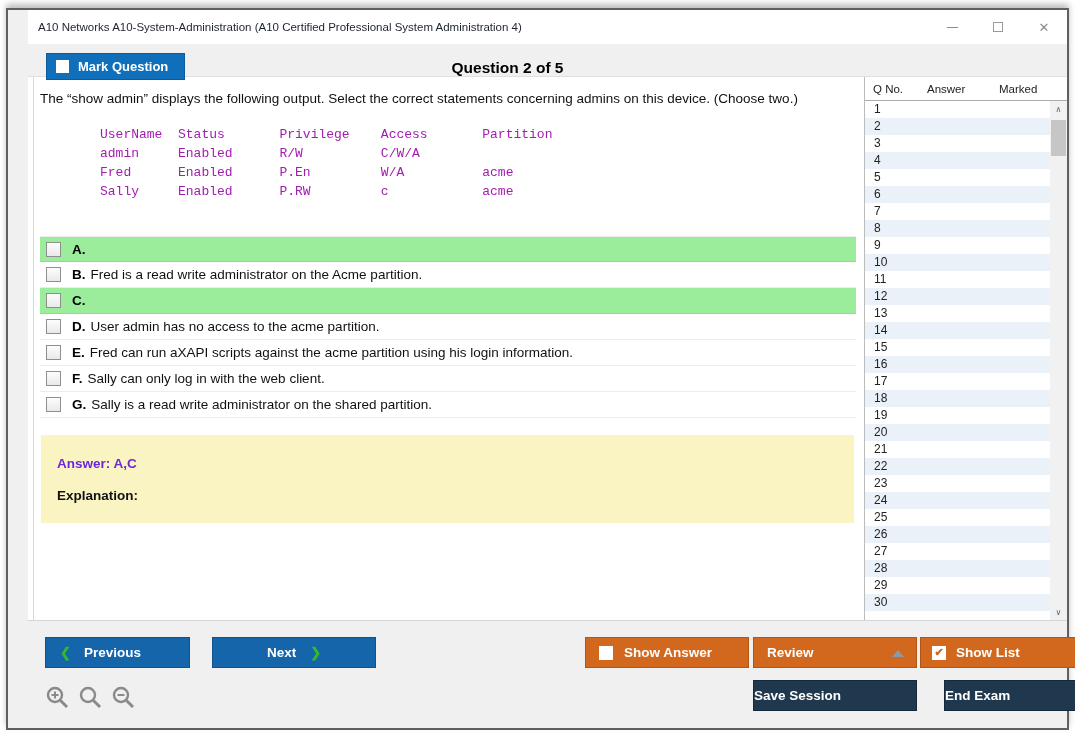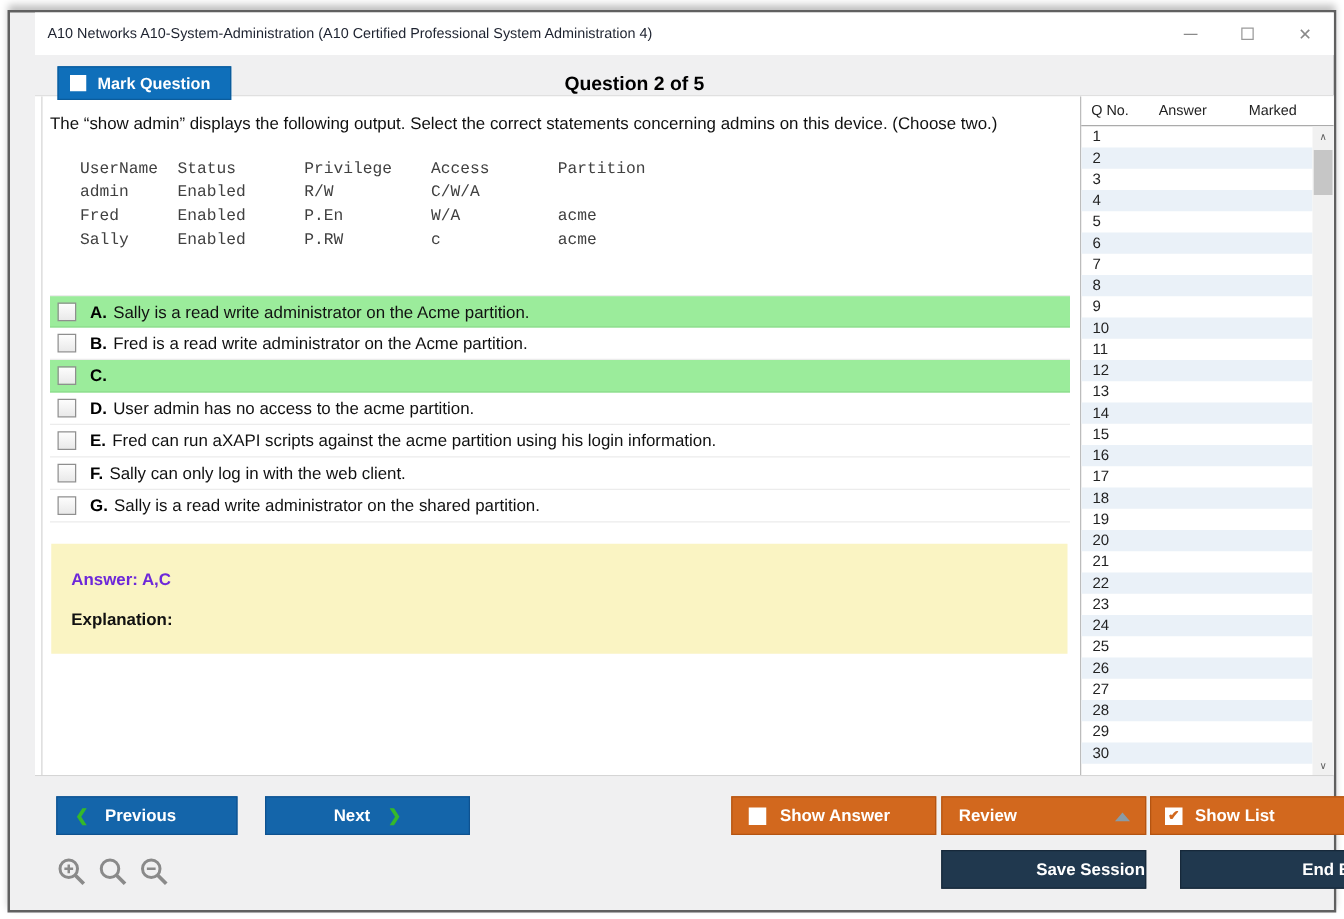--- a/index.html
+++ b/index.html
@@ -27,21 +27,21 @@
   .q-counter { position:absolute; left:0; right:80px; top:0; height:48px; display:flex;
                align-items:center; justify-content:center; font-weight:bold; font-size:15.5px; color:#000; }
 
   
   .content { flex:1 1 auto; display:flex; background:#fff; border-top:1px solid #e0e0e0;
              border-bottom:1px solid #d5d5d5; overflow:hidden; }
   .main { flex:1; border-left:1px solid #d6d6d6; margin-left:5px; padding:14px 8px 0 6px;
           overflow:hidden; }
   .question-text { font-size:13.5px; color:#111; }
   .console { font-family:"Liberation Mono","DejaVu Sans Mono", monospace; font-size:13px;
-             line-height:19px; color:#404040; margin:19px 0 0 24px; white-space:pre; }
+             line-height:19px; color:#a21caf; margin:19px 0 0 60px; white-space:pre; }
   .options { margin-top:35px; }
   .option-row { display:flex; align-items:center; height:26px; border-bottom:1px solid #ececec;
                 cursor:pointer; }
   .option-row:first-child { border-top:1px solid #ececec; }
   .option-row.highlight { background:#9BEC9B; border-bottom-color:#8ddc8d; }
   .opt-checkbox { width:15px; height:15px; flex:0 0 15px; border:1px solid #8f8f8f;
                   background:linear-gradient(#fdfdfd,#e9e9e9); margin:0 11px 0 6px; }
   .opt-letter { font-weight:bold; font-size:13.5px; margin-right:5px; color:#000; }
   .opt-text { font-size:13.5px; color:#111; }
   .answer-box { background:#FAF4C3; margin:17px 2px 0 1px; height:88px; padding:21px 16px 0 16px; }
@@ -71,21 +71,21 @@
   .sb-arrow.down { bottom:0; }
   .sb-thumb { position:absolute; left:1px; right:1px; top:19px; height:36px; background:#c6c6c6;
               cursor:pointer; }
 
   
   .footer { height:107px; flex:0 0 107px; position:relative; background:#f0f0f1; }
   .btn { position:absolute; height:31px; width:164px; display:flex; align-items:center;
          font-weight:bold; font-size:13.5px; color:#fff; cursor:pointer; }
   .btn-blue { background:#1465AA; border:1px solid #0e5290; }
   .btn-orange { background:#D2681E; border:1px solid #b45412; }
-  .btn-navy { background:#20384E; border:1px solid #16283a; justify-content:flex-end; }
+  .btn-navy { background:#20384E; border:1px solid #16283a; justify-content:flex-start; }
   .btn-prev { left:17px; top:16px; width:145px; padding-left:14px; gap:13px; }
   .btn-next { left:184px; top:16px; justify-content:center; gap:14px; }
   .chevron { color:#35B82A; font-size:13px; font-weight:bold; }
   .btn-show-answer { left:557px; top:16px; padding-left:13px; gap:11px; }
   .btn-review { left:725px; top:16px; padding-left:13px; }
   .btn-show-list { left:892px; top:16px; padding-left:11px; gap:10px; }
   .btn-save { left:725px; top:59px; }
   .btn-end { left:892px; top:59px;margin-left:24px; }
   .white-box { width:14px; height:14px; background:#fff; display:inline-block; flex:0 0 14px; }
   .checked-box { width:14px; height:14px; background:#fff; color:#D2681E; font-size:11px;
@@ -129,21 +129,20 @@
     <div class="main">
       <div class="question-text">The “show admin” displays the following output. Select the correct statements concerning admins on this device. (Choose two.)</div>
       <pre class="console">UserName  Status       Privilege    Access       Partition
 admin     Enabled      R/W          C/W/A
 Fred      Enabled      P.En         W/A          acme
 Sally     Enabled      P.RW         c            acme</pre>
       <div class="options">
           <div class="option-row highlight">
             <span class="opt-checkbox"></span>
             <span class="opt-letter">A.</span>
-            <span class="opt-text">Sally is a read write administrator on the Acme partition.</span>
           </div>
           <div class="option-row">
             <span class="opt-checkbox"></span>
             <span class="opt-letter">B.</span>
             <span class="opt-text">Fred is a read write administrator on the Acme partition.</span>
           </div>
           <div class="option-row highlight">
             <span class="opt-checkbox"></span>
             <span class="opt-letter">C.</span>
           </div>

